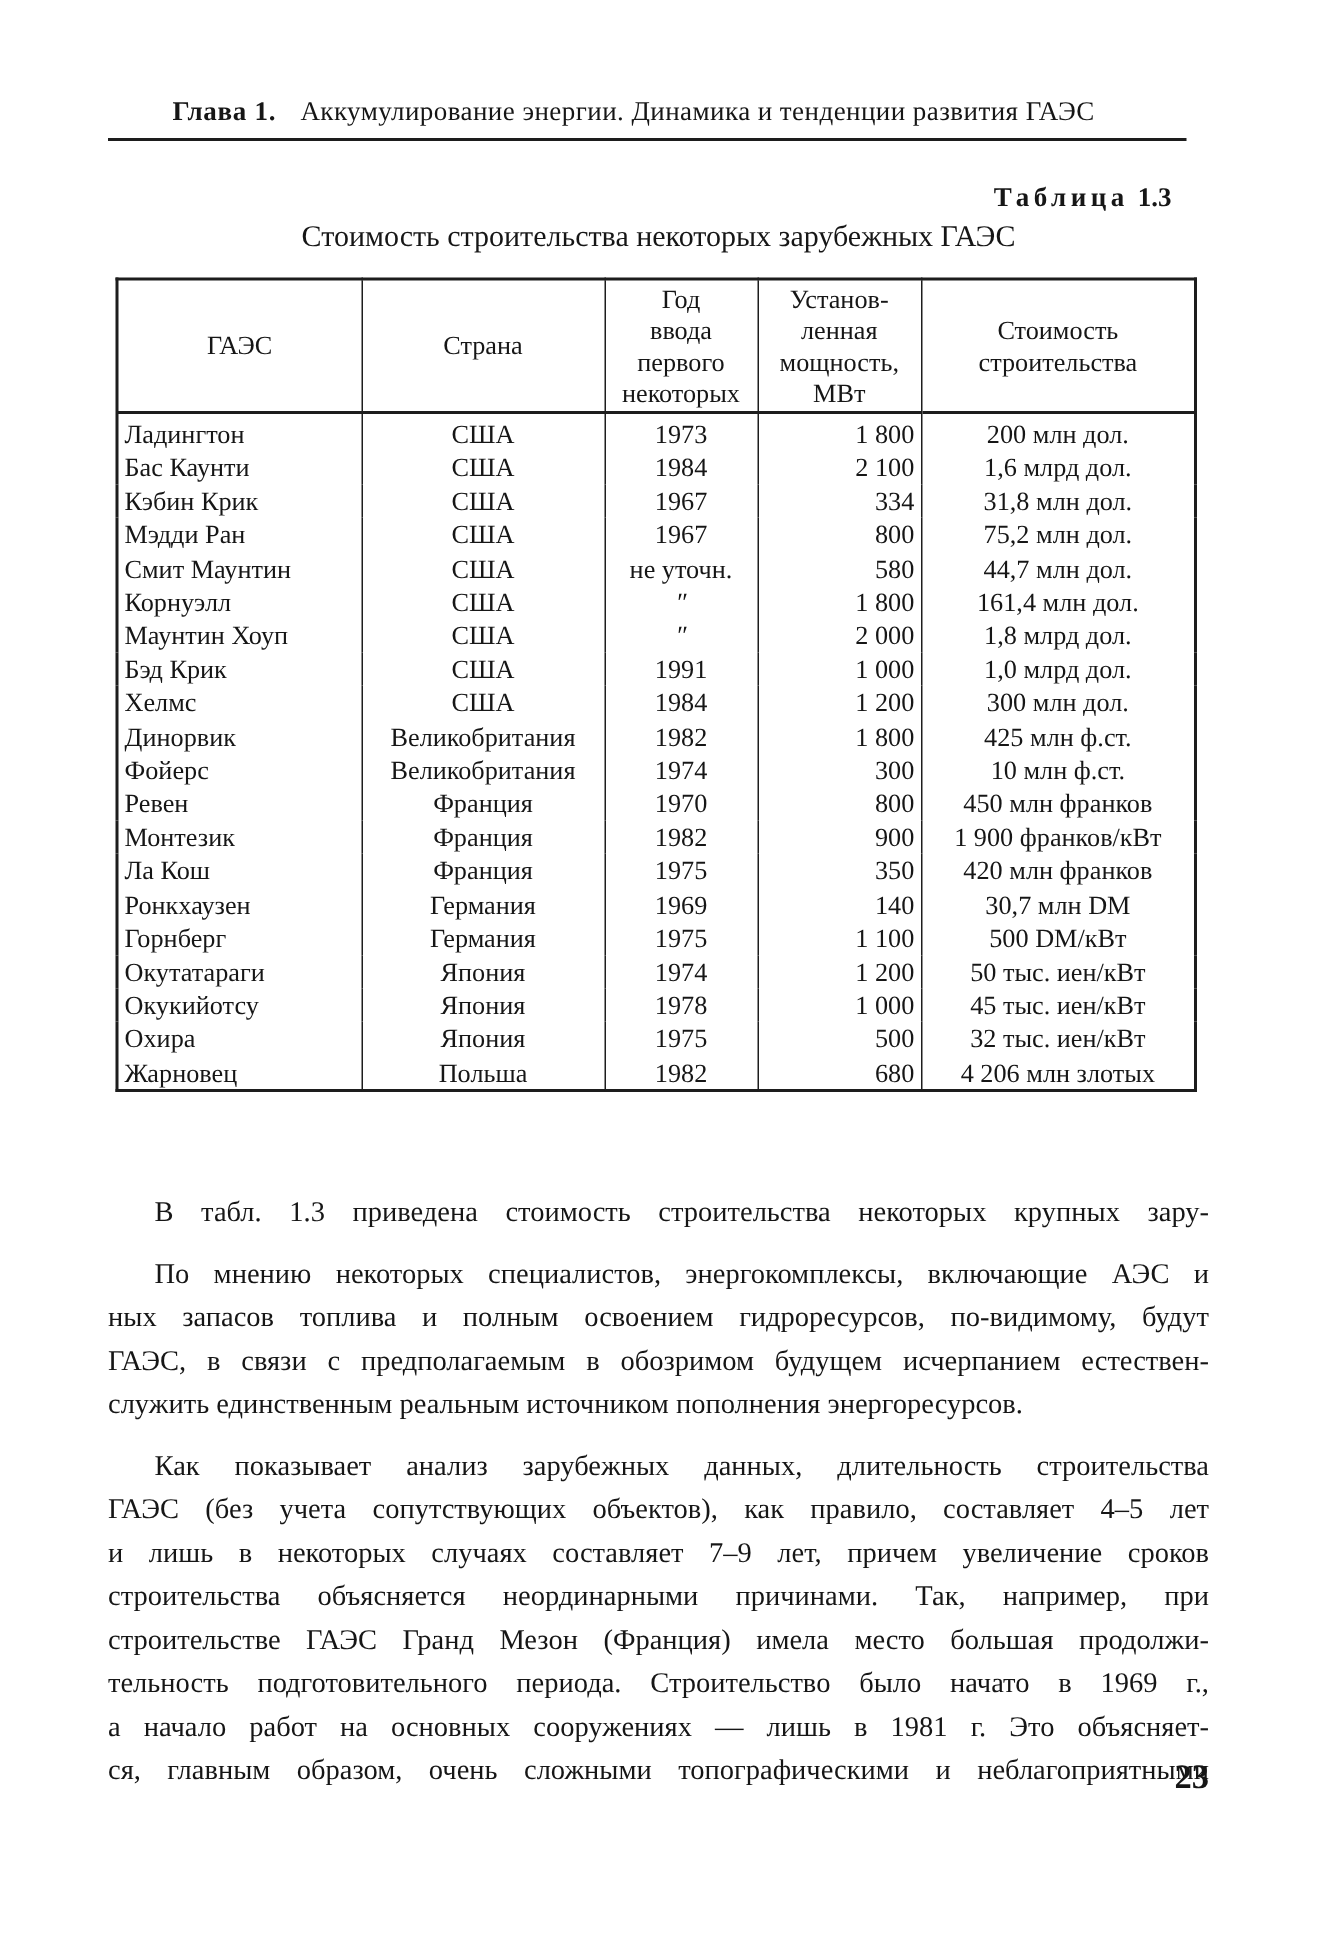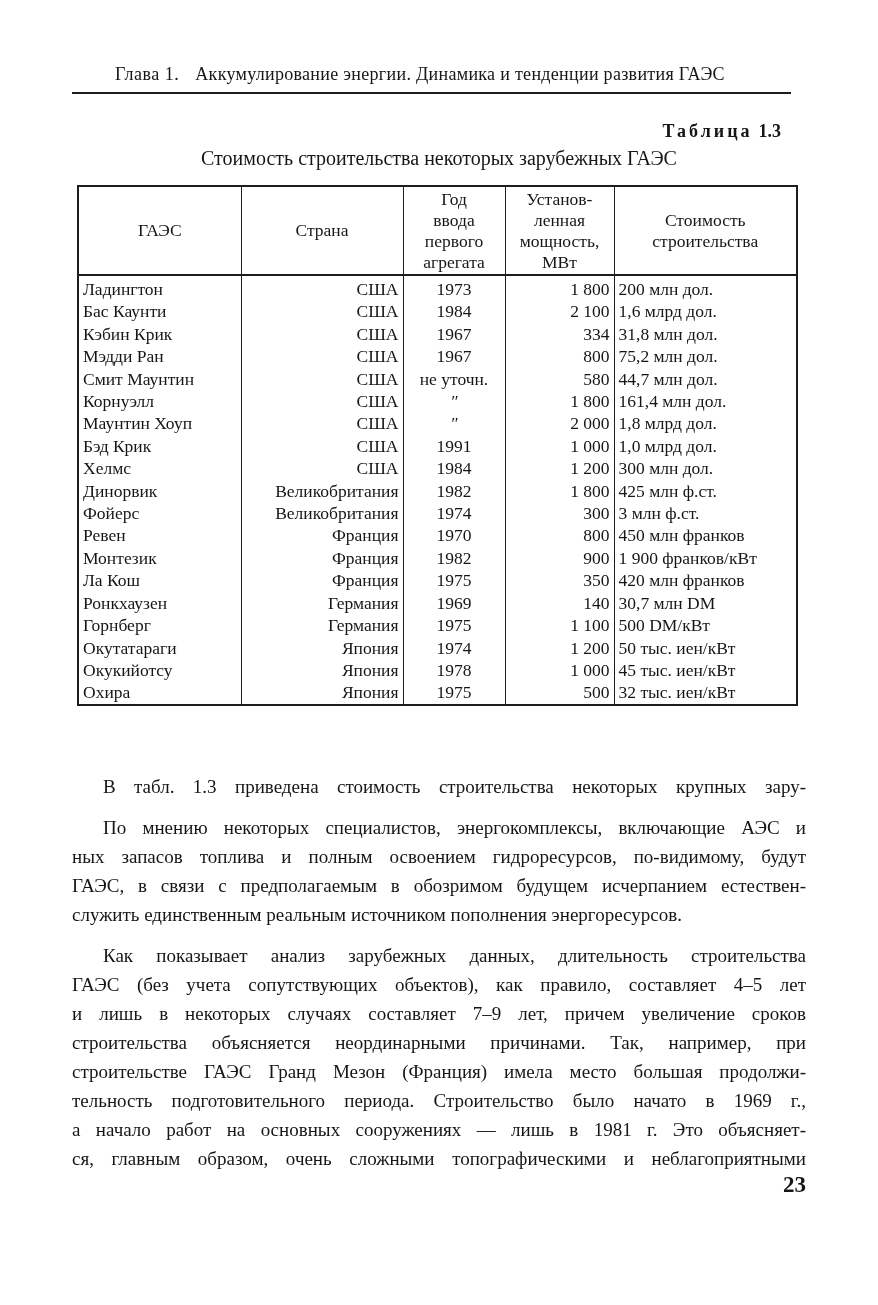--- a/index.html
+++ b/index.html
@@ -13,21 +13,21 @@
   }
   .content { position:absolute; left:72px; top:0; width:734px; }
 
   
   .running-header {
     margin-top:64px;
     padding-left:43px;
     font-size:18px;
     white-space:nowrap;
   }
-  .running-header .chapter { font-weight:normal; margin-right:16px; letter-spacing:0.5px; }
+  .running-header .chapter { font-weight:bold; margin-right:16px; letter-spacing:0.5px; }
   .running-header .title { letter-spacing:0.3px; }
   .header-rule {
     margin-top:7px;
     width:719px;
     border-top:2px solid #1d1d1d;
     height:0;
   }
 
   
   .table-label {
@@ -66,24 +66,24 @@
   }
   table.cost-table th + th, table.cost-table td + td { border-left:1px solid #1d1d1d; }
   table.cost-table td {
     line-height:22.4px;
     padding:0 4px;
     overflow:hidden;
     white-space:nowrap;
   }
   tr.body-first td { padding-top:2px; }
   td.c0 { text-align:left;  padding-left:14px; }
-  td.c1 { text-align:right;margin-left:36px; }
+  td.c1 { text-align:center;margin-left:36px; }
   td.c2 { text-align:center; }
   td.c3 { text-align:right; padding-right:32px; }
-  td.c4 { text-align:left;  padding-left:14px; }
+  td.c4 { text-align:center;  padding-left:14px; }
   td .ditto { font-style:italic; }
 
   
   .bodytext { margin-top:66px; font-size:19px; }
   .paragraph { margin:0; }
   .paragraph + .paragraph { margin-top:12px; }
   .line {
     line-height:29px;
     text-align:justify;
     text-align-last:justify;
@@ -125,21 +125,21 @@
         <col style="width:109px">
         <col style="width:183px">
     </colgroup>
     <thead>
       <tr>
         <th>ГАЭС</th>
         <th>Страна</th>
         <th>Год
 ввода
 первого
-агрегата</th>
+некоторых</th>
         <th>Установ-
 ленная
 мощность,
 МВт</th>
         <th>Стоимость
 строительства</th>
       </tr>
     </thead>
     <tbody>
         <tr class="body-first">
@@ -210,21 +210,21 @@
           <td class="c1">Великобритания</td>
           <td class="c2">1982</td>
           <td class="c3">1 800</td>
           <td class="c4">425 млн ф.ст.</td>
         </tr>
         <tr>
           <td class="c0">Фойерс</td>
           <td class="c1">Великобритания</td>
           <td class="c2">1974</td>
           <td class="c3">300</td>
-          <td class="c4">3 млн ф.ст.</td>
+          <td class="c4">10 млн ф.ст.</td>
         </tr>
         <tr>
           <td class="c0">Ревен</td>
           <td class="c1">Франция</td>
           <td class="c2">1970</td>
           <td class="c3">800</td>
           <td class="c4">450 млн франков</td>
         </tr>
         <tr>
           <td class="c0">Монтезик</td>
@@ -267,20 +267,27 @@
           <td class="c2">1978</td>
           <td class="c3">1 000</td>
           <td class="c4">45 тыс. иен/кВт</td>
         </tr>
         <tr>
           <td class="c0">Охира</td>
           <td class="c1">Япония</td>
           <td class="c2">1975</td>
           <td class="c3">500</td>
           <td class="c4">32 тыс. иен/кВт</td>
+        </tr>
+        <tr>
+          <td class="c0">Жарновец</td>
+          <td class="c1">Польша</td>
+          <td class="c2">1982</td>
+          <td class="c3">680</td>
+          <td class="c4">4 206 млн злотых</td>
         </tr>
       </tbody>
   </table>
 
   <div class="bodytext">
       <div class="paragraph">
         <div class="line first">В табл. 1.3 приведена стоимость строительства некоторых крупных зару-</div>
       </div>
       <div class="paragraph">
         <div class="line first">По мнению некоторых специалистов, энергокомплексы, включающие АЭС и</div>

